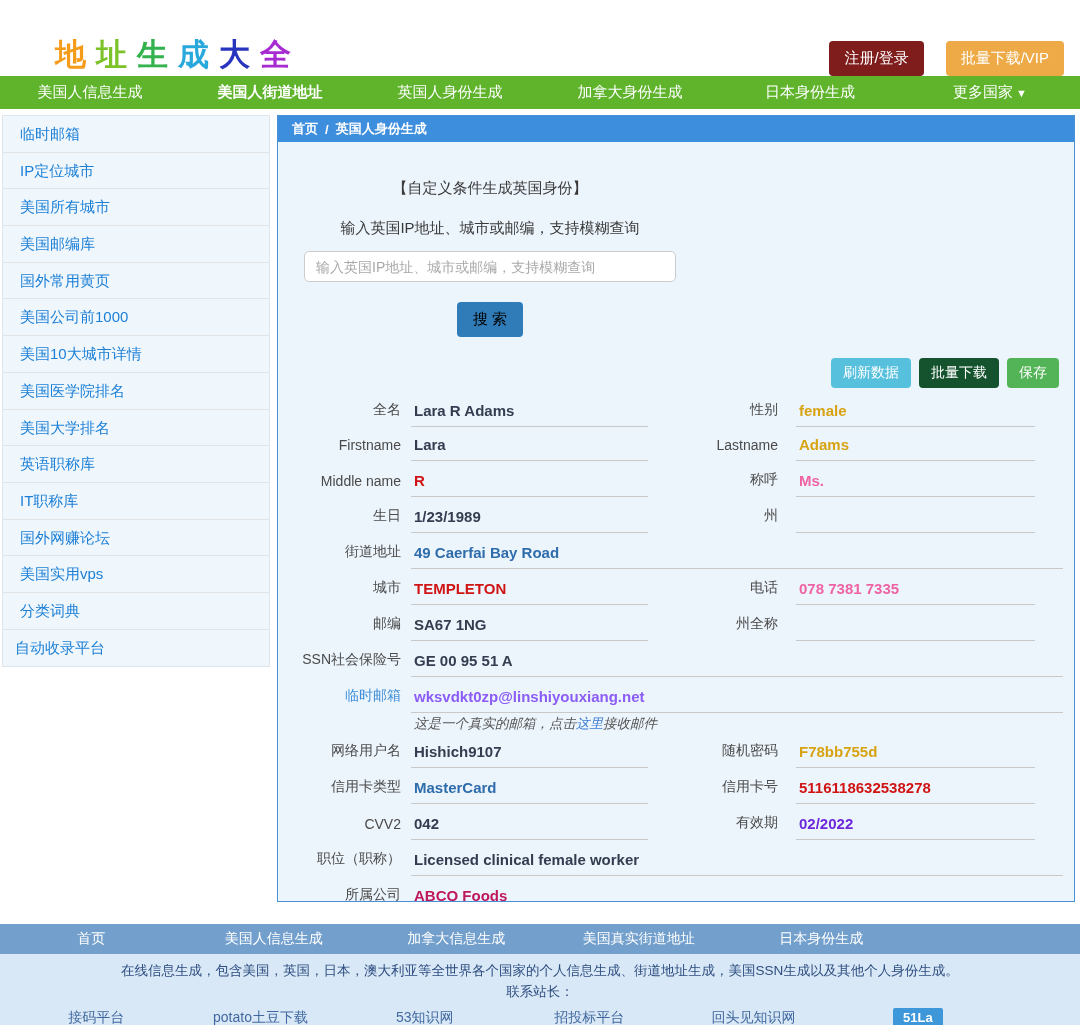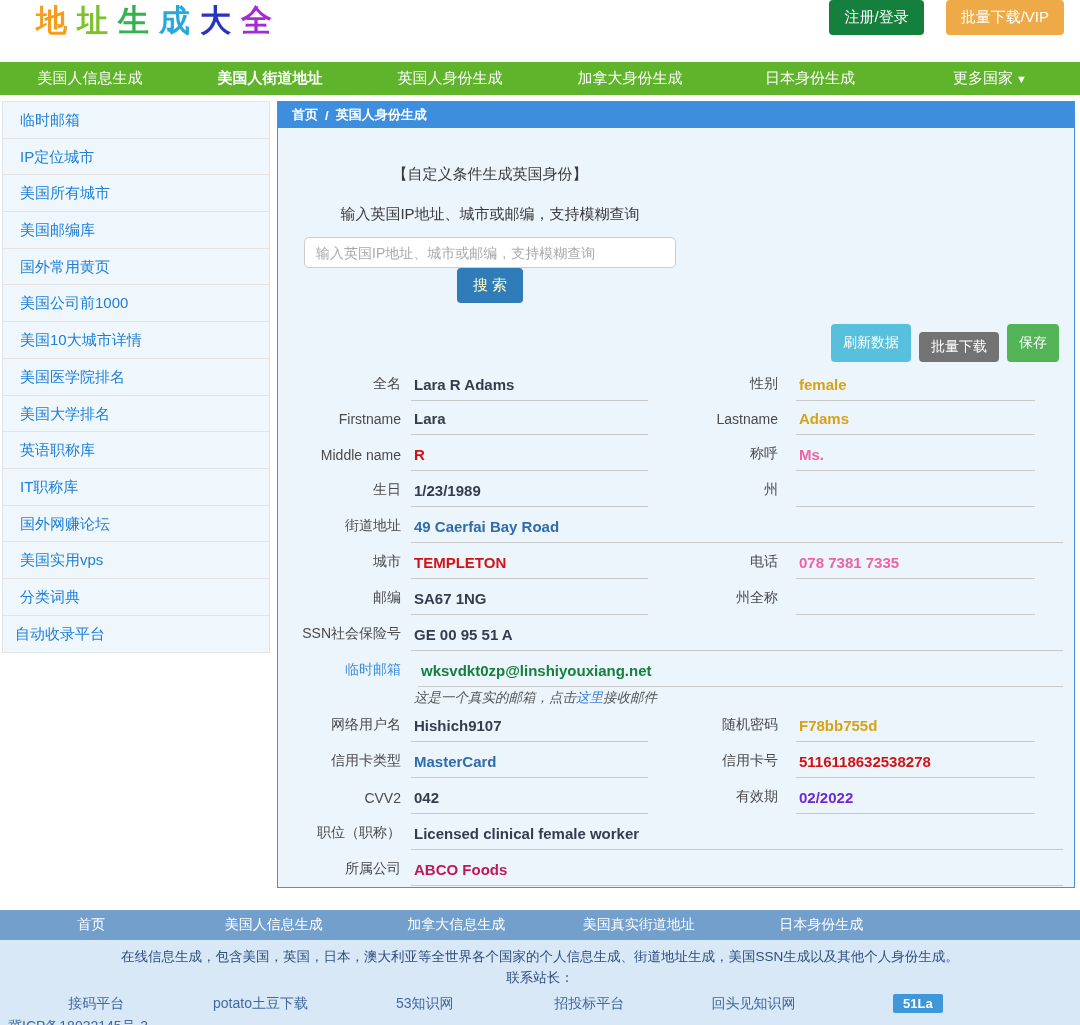--- a/index.html
+++ b/index.html
@@ -1,24 +1,24 @@
 <!DOCTYPE html>
 <html><head>
 <meta charset="utf-8">
 <style>
   * { box-sizing: border-box; margin: 0; padding: 0; }
   html,body { width:1080px; height:1025px; }
   body { font-family:"Liberation Sans","DejaVu Sans",sans-serif; background:#ffffff; overflow:hidden; }
 
   
-  .site-header { height:62px; display:flex; align-items:flex-start; padding:0 16px 0 36px; background:#fff; }
+  .site-header { height:76px; display:flex; align-items:flex-end; padding:0 16px 0 55px; background:#fff; }
   .logo { font-size:31px; font-weight:bold; letter-spacing:10px; cursor:pointer; white-space:nowrap; }
   .header-buttons { margin-left:auto; display:flex; gap:22px; }
   .hdr-btn { color:#fff; font-size:15px; padding:8px 15px; border-radius:4px; border:none; cursor:pointer; font-family:inherit; }
-  .btn-register { background:#15803d; }
+  .btn-register { background:#7f1d1d; }
   .btn-vip { background:#edaa46; }
 
   
   .topnav { height:33px; background:#5fb42c; display:flex; align-items:center; }
   .topnav-item { flex:1; text-align:center; color:#fff; font-size:15px; cursor:pointer; white-space:nowrap; }
   .topnav-item.active { font-weight:bold; }
   .caret { font-size:11px; margin-left:3px; }
 
   
   .content { display:flex; align-items:flex-start; padding:6px 5px 0 2px; }
@@ -29,27 +29,27 @@
   .panel { flex:1; margin-left:7px; border:1px solid #4a90d9; background:#ecf4fc; height:787px; overflow:hidden; }
   .breadcrumb { height:26px; background:#3e8ede; color:#fff; display:flex; align-items:center; padding-left:14px; font-size:13px; font-weight:bold; gap:7px; }
   .breadcrumb .bc-link { color:#fff; cursor:pointer; }
 
   
   .search-block { width:400px; margin-left:12px; padding-top:37px; text-align:center; }
   .search-title { font-size:15px; color:#3a3a3a; margin-bottom:21px; }
   .search-sub { font-size:15px; color:#3a3a3a; margin-bottom:13px; }
   .search-input { width:372px; height:31px; border:1px solid #ccc; border-radius:5px; padding:0 11px; font-size:14px; color:#333; background:#fff; font-family:inherit; }
   .search-input::placeholder { color:#a9a9a9; }
-  .search-btn { margin-top:0; background:#2f7cb8; color:#fef9c3; border:none; border-radius:4px; padding:8px 16px; font-size:15px; cursor:pointer; font-family:inherit; }
+  .search-btn { margin-top:20px; background:#2f7cb8; color:#000000; border:none; border-radius:4px; padding:8px 16px; font-size:15px; cursor:pointer; font-family:inherit; }
 
   
   .actions { display:flex; justify-content:flex-end; gap:8px; padding:21px 15px 0 4px; }
   .action-btn { color:#fff; border:none; border-radius:4px; font-size:14px; padding:6px 12px; cursor:pointer; font-family:inherit; }
   .a-refresh { background:#57c0dd; }
-  .a-batch { background:#737373;margin-top:8px; }
+  .a-batch { background:#14532d; }
   .a-save { background:#52b456; }
 
   
   .form { margin:13px 11px 0 13px; }
   .frow { display:flex; align-items:flex-end; margin-bottom:10px; }
   .flabel { width:120px; text-align:right; padding:0 10px 8px 0; color:#4a4a4a; font-size:14px; flex-shrink:0; white-space:nowrap; }
   .flabel.r { width:148px; padding-right:18px; }
   .flabel.link { color:#3e8ed8; cursor:pointer; }
   .fvalue { border-bottom:1px solid #c9c9c9; padding:0 0 7px 3px; font-size:15px; font-weight:bold; line-height:16px; min-height:24px; white-space:nowrap; overflow:hidden; }
   .fvalue.half { width:237px; }
@@ -182,21 +182,21 @@
         <div class="fvalue halfr" style="color: rgb(51, 61, 79);"></div>
       </div>
 
       <div class="frow">
         <div class="flabel">SSN社会保险号</div>
         <div class="fvalue full" style="color: rgb(51, 61, 79);">GE 00 95 51 A</div>
       </div>
 
       <div class="frow email-row">
         <div class="flabel link">临时邮箱</div>
-        <div class="fvalue full" style="color: #15803d; margin-left: 7px;">wksvdkt0zp@linshiyouxiang.net</div>
+        <div class="fvalue full" style="color: #8b5cf6;">wksvdkt0zp@linshiyouxiang.net</div>
       </div>
 
       <div class="email-note"><span>这是一个真实的邮箱，点击</span><span class="note-link">这里</span><span>接收邮件</span></div>
 
       <div class="frow">
         <div class="flabel">网络用户名</div>
         <div class="fvalue half" style="color: rgb(51, 61, 79);">Hishich9107</div>
         <div class="flabel r">随机密码</div>
         <div class="fvalue halfr" style="color: rgb(216, 163, 19);">F78bb755d</div>
       </div>

